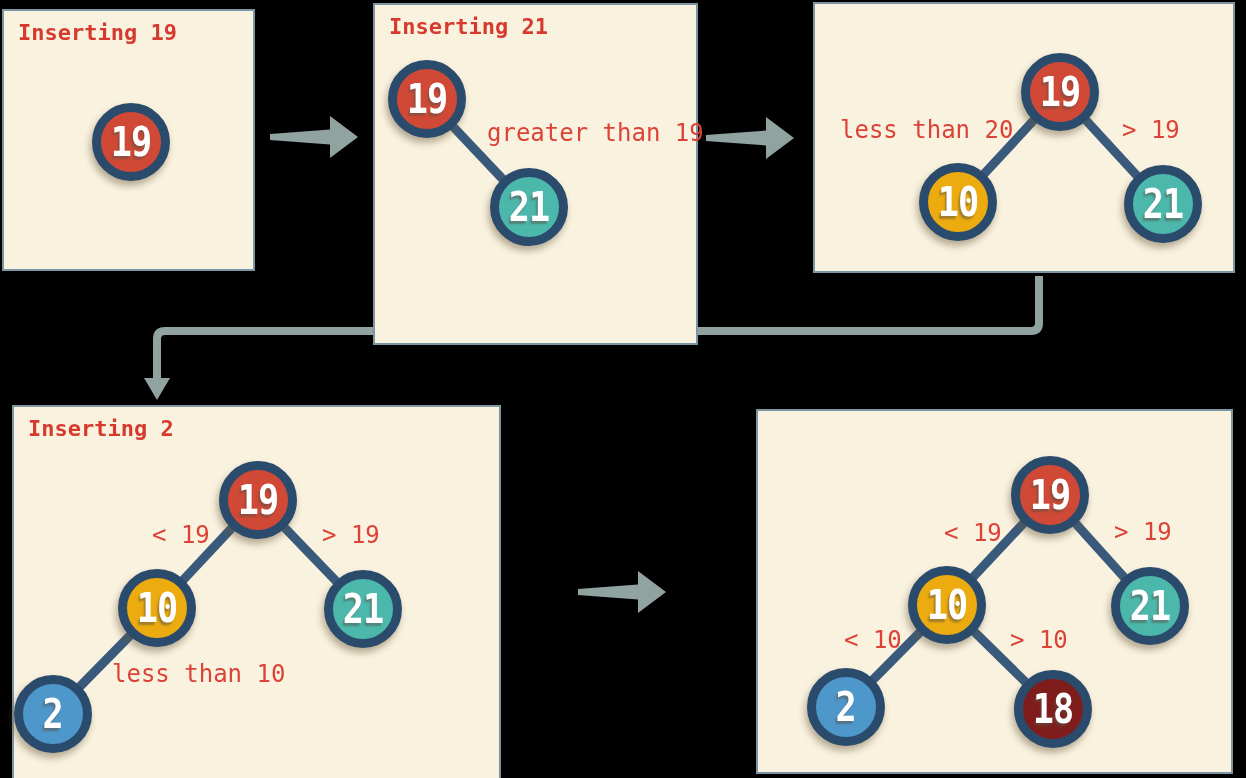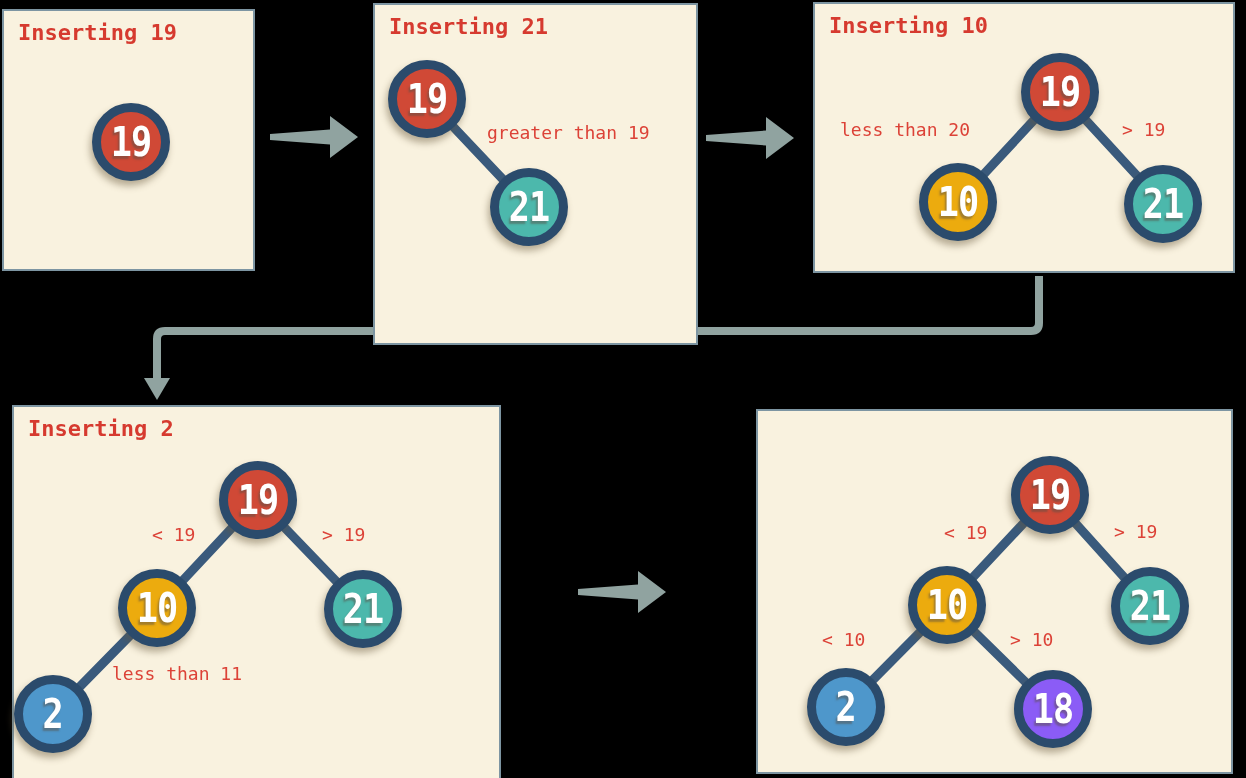--- a/index.html
+++ b/index.html
@@ -17,21 +17,21 @@
   .edges{position:absolute;left:0;top:0;width:100%;height:100%;}
   .edge{stroke:var(--edge-navy,#3a5a7c);stroke-width:9;stroke-linecap:round;}
   .node{position:absolute;width:60px;height:60px;border-radius:50%;
         border:9px solid var(--node-ring-navy,#2b4b6c);
         display:flex;align-items:center;justify-content:center;
         box-shadow:-2px 5px 7px rgba(100,85,55,.45);}
   .node span{color:var(--node-text-white,#fff);font-size:40px;font-weight:bold;
              letter-spacing:-1px;display:inline-block;transform:scaleX(.88);
              text-shadow:-2px 3px 2px rgba(90,80,70,.5);}
   .edge-label{position:absolute;transform:translateY(-50%);
-              font-size:18px;line-height:26px;color:var(--label-red,#dc4237);white-space:pre;}
+              font-size:24px;line-height:26px;color:var(--label-red,#dc4237);white-space:pre;}
 </style>
 </head>
 <body>
 
 <div id="canvas">
 
   <svg class="arrows-layer" width="1246" height="778" viewBox="0 0 1246 778">
     <polygon class="arrow-shape" points="270,134 330,129.5 330,116 358,137 330,158 330,144.5 270,140"></polygon>
     <polygon class="arrow-shape" points="706,135 766,130.5 766,117 794,138 766,159 766,145.5 706,141"></polygon>
     <path class="elbow" d="M 1039 276 L 1039 323 Q 1039 331 1031 331 L 165 331 Q 157 331 157 339 L 157 380"></path>
@@ -54,21 +54,20 @@
     <div class="node" style="left: 13px; top: 55px; background: rgb(208, 73, 54);">
       <span>19</span>
     </div>
     <div class="node" style="left: 115px; top: 163px; background: rgb(76, 184, 172);">
       <span>21</span>
     </div>
     <div class="edge-label" style="left:112px;top:128px">greater than 19</div>
   </div>
 
   <div class="panel" style="left:813px;top:2px;width:422px;height:271px">
-    <div class="panel-title">Inserting 10</div>
     <svg class="edges">
       <line class="edge" x1="245" y1="88" x2="143" y2="198"></line>
       <line class="edge" x1="245" y1="88" x2="348" y2="200"></line>
     </svg>
     <div class="node" style="left: 206px; top: 49px; background: rgb(208, 73, 54);">
       <span>19</span>
     </div>
     <div class="node" style="left: 104px; top: 159px; background: rgb(236, 171, 14);">
       <span>10</span>
     </div>
@@ -93,21 +92,21 @@
       <span>10</span>
     </div>
     <div class="node" style="left: 310px; top: 163px; background: rgb(76, 184, 172);">
       <span>21</span>
     </div>
     <div class="node" style="left: 0px; top: 268px; background: rgb(78, 151, 203);">
       <span>2</span>
     </div>
     <div class="edge-label" style="left:138px;top:128px">&lt; 19</div>
     <div class="edge-label" style="left:308px;top:128px">&gt; 19</div>
-    <div class="edge-label" style="left:98px;top:267px">less than 11</div>
+    <div class="edge-label" style="left:98px;top:267px">less than 10</div>
   </div>
 
   <div class="panel" style="left:756px;top:409px;width:477px;height:365px">
     <svg class="edges">
       <line class="edge" x1="292" y1="84" x2="189" y2="194"></line>
       <line class="edge" x1="292" y1="84" x2="392" y2="195"></line>
       <line class="edge" x1="189" y1="194" x2="88" y2="296"></line>
       <line class="edge" x1="189" y1="194" x2="295" y2="298"></line>
     </svg>
     <div class="node" style="left: 253px; top: 45px; background: rgb(208, 73, 54);">
@@ -115,22 +114,22 @@
     </div>
     <div class="node" style="left: 150px; top: 155px; background: rgb(236, 171, 14);">
       <span>10</span>
     </div>
     <div class="node" style="left: 353px; top: 156px; background: rgb(76, 184, 172);">
       <span>21</span>
     </div>
     <div class="node" style="left: 49px; top: 257px; background: rgb(78, 151, 203);">
       <span>2</span>
     </div>
-    <div class="node" style="left: 256px; top: 259px; background: #8b5cf6;">
+    <div class="node" style="left: 256px; top: 259px; background: #7f1d1d;">
       <span>18</span>
     </div>
     <div class="edge-label" style="left:186px;top:122px">&lt; 19</div>
     <div class="edge-label" style="left:356px;top:121px">&gt; 19</div>
-    <div class="edge-label" style="left:64px;top:229px">&lt; 10</div>
+    <div class="edge-label" style="left:86px;top:229px">&lt; 10</div>
     <div class="edge-label" style="left:252px;top:229px">&gt; 10</div>
   </div>
 
 </div>
 
 </body></html>

